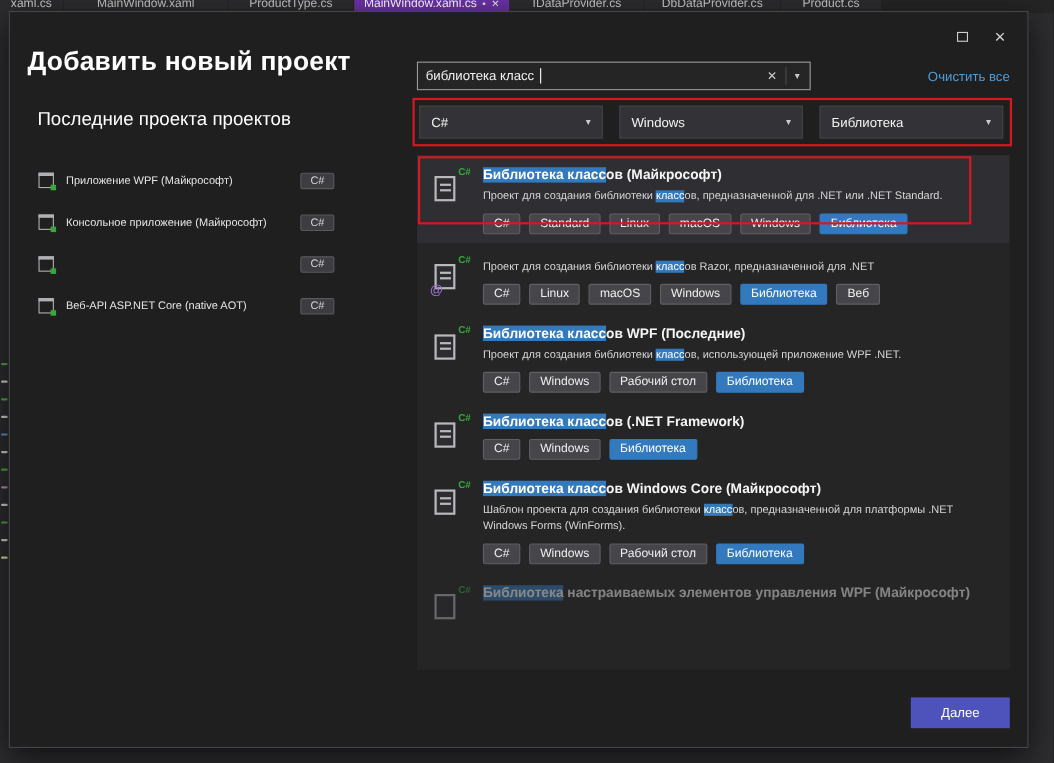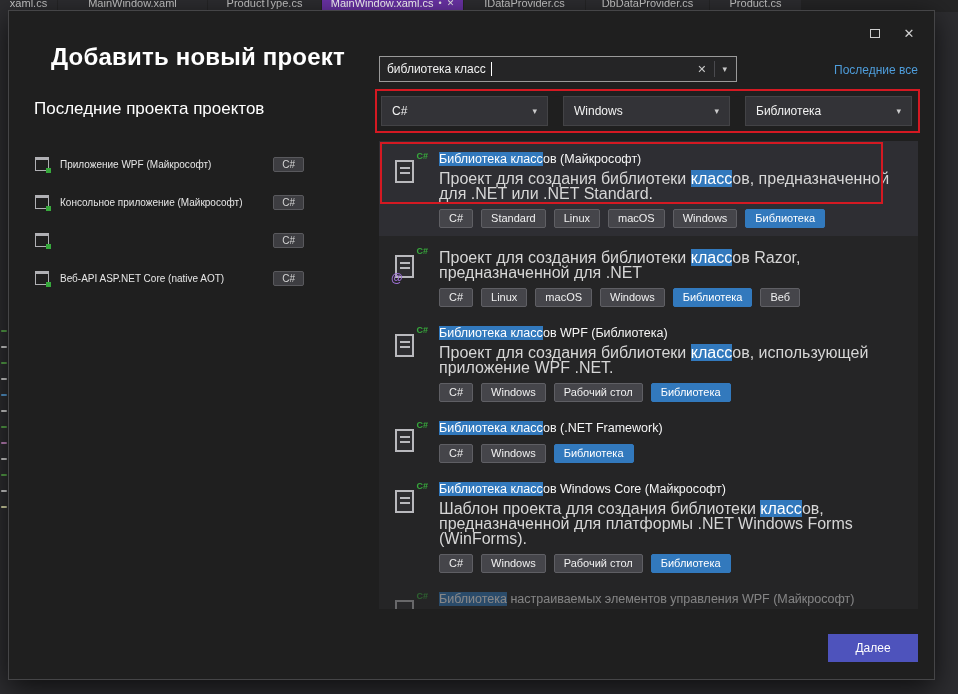--- a/index.html
+++ b/index.html
@@ -18,21 +18,21 @@
   .tab-ico { font-size:9px; color:#eaeaea; }
 
   
   .edge-code { position:absolute; left:0; top:330px; width:8px; height:210px; }
   .code-bit { position:absolute; left:1px; width:6px; height:2px; border-radius:1px; }
 
   
   .dialog { position:absolute; left:8px; top:10px; width:927px; height:670px;
             background:#1f1f1f; border:1px solid #454547; box-shadow:0 8px 28px rgba(0,0,0,.7); z-index:2; }
 
-  .dlg-title { position:absolute; left:42px; top:32px; font-size:24px; font-weight:600; color:#ffffff; letter-spacing:.2px; }
+  .dlg-title { position:absolute; left:16px; top:32px; font-size:24px; font-weight:600; color:#ffffff; letter-spacing:.2px; }
 
   .win-btn { position:absolute; top:10px; width:30px; height:24px; display:flex; align-items:center; justify-content:center;
              color:#d0d0d0; font-size:13px; cursor:default; }
   .win-max { right:44px; }
   .win-close { right:10px; }
   .max-glyph { display:inline-block; width:10px; height:9px; border:1px solid #cfcfcf; }
 
   
   .search-box { position:absolute; left:370px; top:45px; width:358px; height:26px; background:#252526;
                 border:1px solid #9a9a9a; display:flex; align-items:center; padding:0 7px; gap:5px; }
@@ -74,22 +74,22 @@
   .result { display:flex; gap:12px; padding:10px 12px 8px 14px; }
   .result.selected { background:#2e2e33; }
   .result.partial { opacity:.45; }
   .r-icon { width:34px; height:34px; position:relative; flex:none; margin-top:2px; }
   .ib { position:absolute; left:2px; top:7px; width:19px; height:23px; border:2px solid #b9b9bd; background:#2d2d30; }
   .il { position:absolute; left:7px; width:10px; height:2px; background:#b9b9bd; }
   .il.a { top:14px; } .il.b { top:19px; }
   .ics { position:absolute; right:-1px; top:-2px; font-size:9px; font-weight:700; color:var(--icon-csharp-green); font-style:normal; }
   .icat { position:absolute; left:-2px; bottom:-3px; font-size:12px; font-weight:700; color:var(--icon-razor-purple); font-style:normal; }
   .r-body { flex:1; min-width:0; }
-  .r-title { font-size:12.5px; font-weight:400; color:#f5f5f5; line-height:16px; white-space:nowrap; overflow:hidden; }
-  .r-desc { margin-top:4px; font-size:16px; color:#d6d6d6; line-height:15px; max-width:455px; }
+  .r-title { font-size:12.5px; font-weight:700; color:#f5f5f5; line-height:16px; white-space:nowrap; overflow:hidden; }
+  .r-desc { margin-top:4px; font-size:10px; color:#d6d6d6; line-height:15px; max-width:455px; }
   .hl { background:var(--highlight); color:#ffffff; }
   .r-tags { margin-top:8px; display:flex; gap:8px; flex-wrap:wrap; }
   .tag { background:#45454a; border:1px solid #5f5f64; color:#f0f0f0; font-size:11px; padding:2px 9px; border-radius:2px; line-height:13px; }
   .tag.hl-tag { background:var(--highlight); border-color:var(--highlight); color:#ffffff; }
 
   
   .next-btn { position:absolute; left:819px; top:623px; width:90px; height:28px; background:var(--next-button);
               color:#ffffff; font-size:12px; display:flex; align-items:center; justify-content:center; cursor:default; }
 </style>
 </head>
@@ -153,21 +153,21 @@
 
     <div class="search-box">
       <span class="search-text">библиотека класс</span>
       <span class="caret"></span>
       <span class="search-spacer"></span>
       <span class="search-clear">✕</span>
       <span class="search-divider"></span>
       <span class="search-dd">▾</span>
     </div>
 
-    <a class="clear-all" href="#">Последние все</a>
+    <a class="clear-all" href="#">Очистить все</a>
 
     <div class="recent-heading">Последние проекта проектов</div>
     <div class="recent-list">
         <div class="recent-item">
           <span class="recent-icon">
             <i class="ri-frame"></i>
             <i class="ri-bar"></i>
             <i class="ri-dot"></i>
           </span>
           <span class="recent-label">Приложение WPF (Майкрософт)</span>
@@ -259,21 +259,21 @@
           </div>
         </div>
         <div class="result">
           <div class="r-icon">
             <i class="ib"></i>
             <i class="il a"></i>
             <i class="il b"></i>
             <span class="ics">C#</span>
           </div>
           <div class="r-body">
-            <div class="r-title"><span class="hl">Библиотека класс</span><span>ов WPF (Библиотека)</span></div>
+            <div class="r-title"><span class="hl">Библиотека класс</span><span>ов WPF (Последние)</span></div>
             <div class="r-desc"><span>Проект для создания библиотеки </span><span class="hl">класс</span><span>ов, использующей приложение WPF .NET.</span></div>
             <div class="r-tags">
               <span class="tag">C#</span>
               <span class="tag">Windows</span>
               <span class="tag">Рабочий стол</span>
               <span class="tag hl-tag">Библиотека</span>
             </div>
           </div>
         </div>
         <div class="result">

